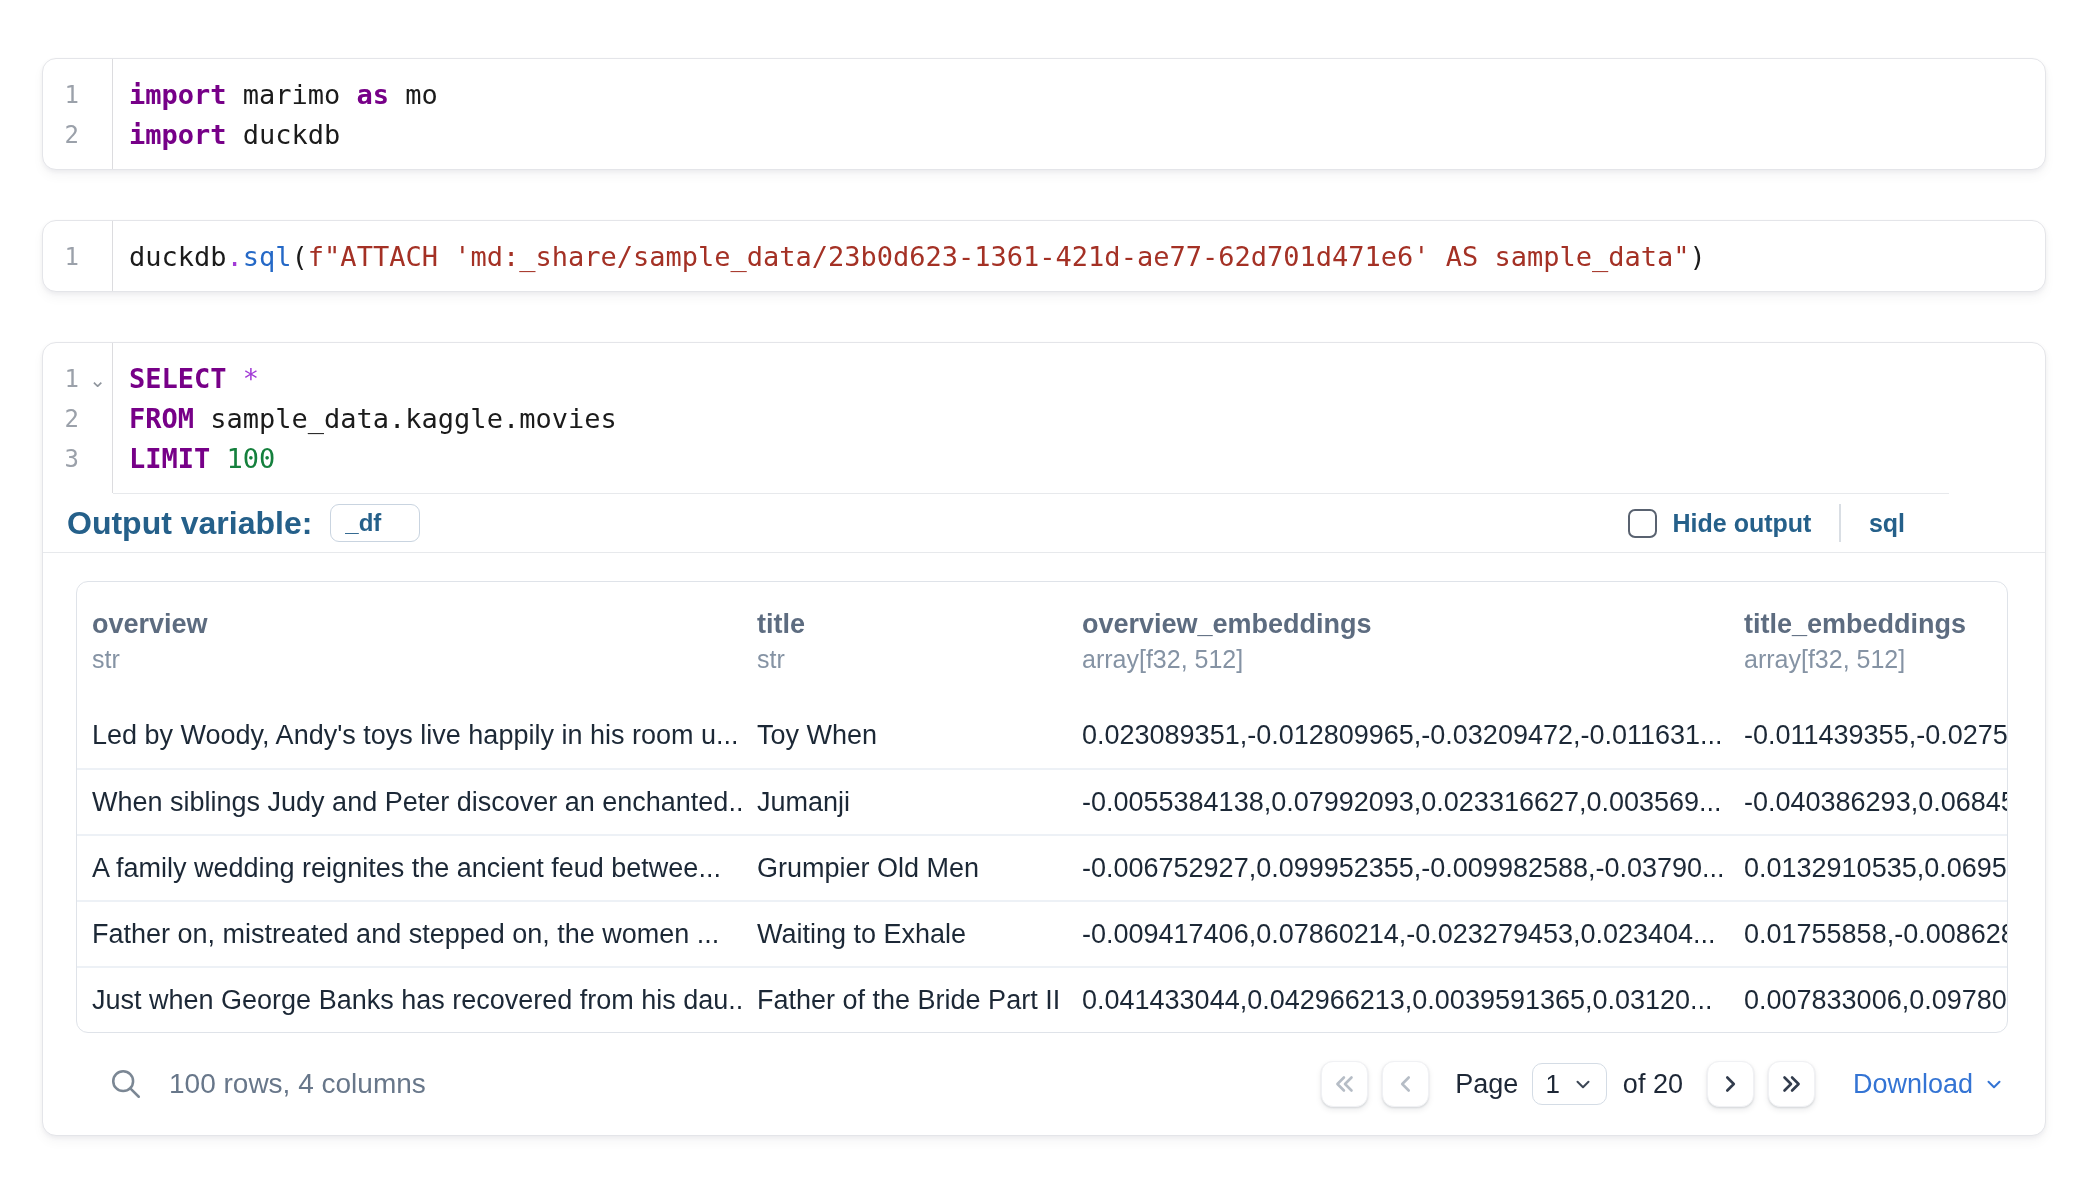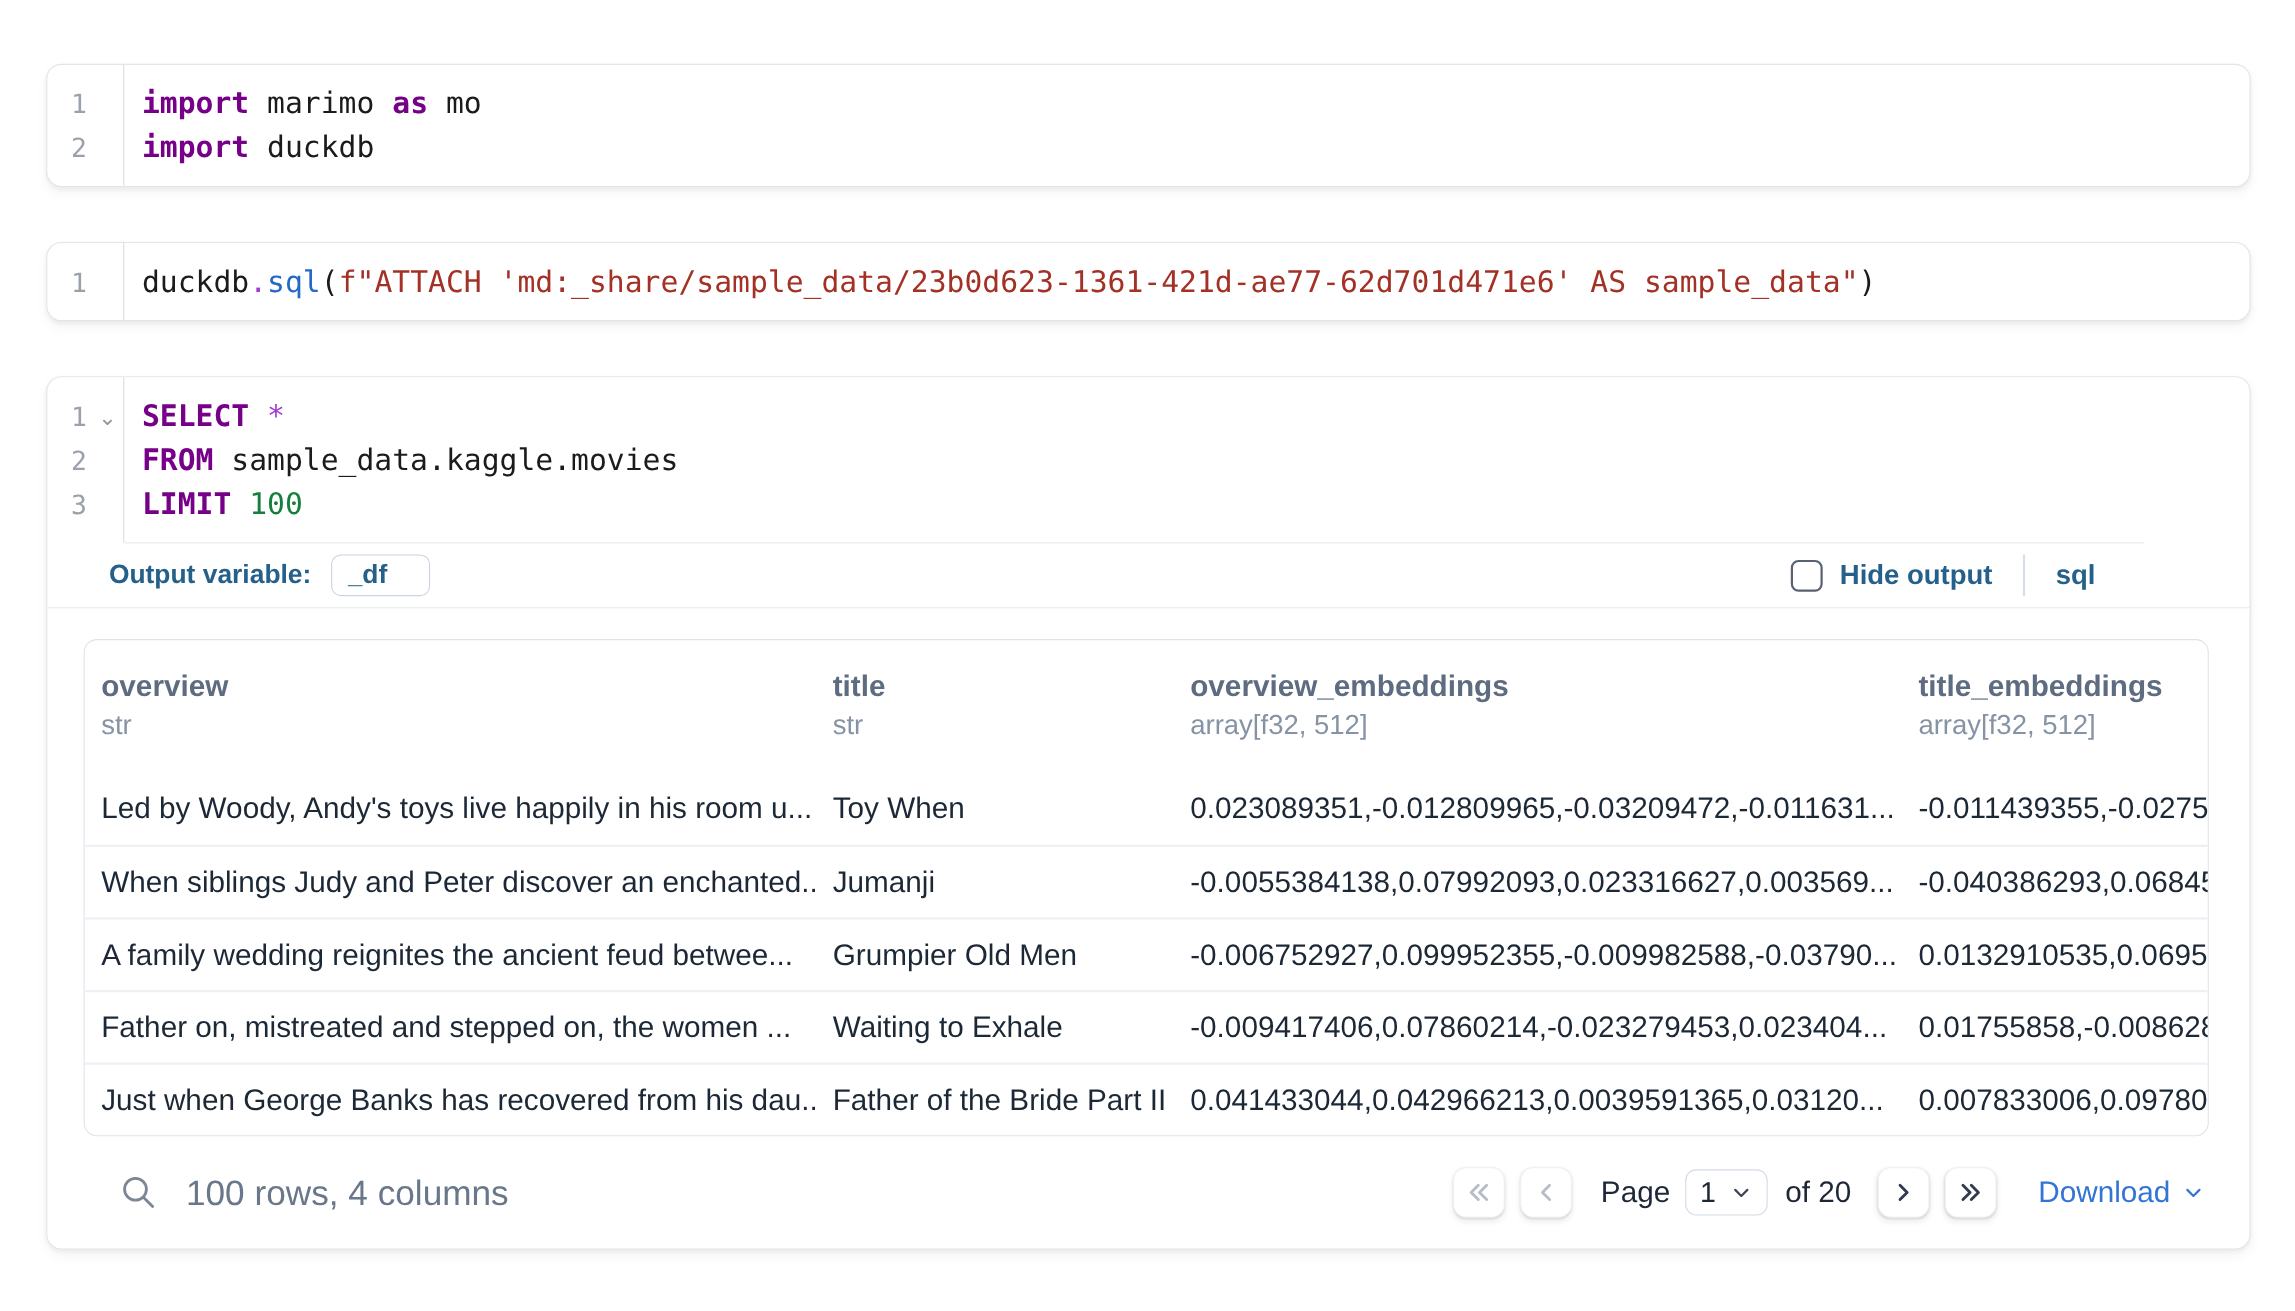--- a/index.html
+++ b/index.html
@@ -56,21 +56,21 @@
   .tok-prop  { color:#2569c7; }
   .tok-op    { color:#a23bd6; }
 
   
   .divider-inset { border-top:1.5px solid #e7e9ec; margin-left:70px; margin-right:96px; }
   .divider-full  { border-top:1.5px solid #e7e9ec; }
   .ov-row {
     height:58px; display:flex; align-items:center;
     padding:0 140px 0 24px;
   }
-  .ov-label { font-size:24px; font-weight:bold; color:#25608a;margin-left:32px; }
+  .ov-label { font-size:32px; font-weight:bold; color:#25608a; }
   .ov-input {
     width:90px; height:38px; margin-left:18px;
     border:1.5px solid #c9d4e0; border-radius:9px;
     font-family:"Liberation Sans", sans-serif;
     font-size:24px; font-weight:bold; color:#25608a;
     padding:0 4px 0 14px; outline:none; background:#fff;
   }
   .ov-right { margin-left:auto; display:flex; align-items:center; }
   .checkbox {
     width:29px; height:29px;
@@ -105,21 +105,21 @@
   .col-1 { width:325px; }
   .col-2 { width:662px; }
   .col-3 { width:500px; }
 
   
   .t-footer {
     height:102px; display:flex; align-items:center;
     padding:0 40px 0 33px;
   }
   .search-icon { width:34px; height:34px; margin-right:26px; }
-  .row-count { font-size:32px; color:#68778a; }
+  .row-count { font-size:28px; color:#68778a; }
   .pager { margin-left:auto; display:flex; align-items:center; }
   .pg-btn {
     width:47px; height:46px; border-radius:12px;
     background:#fff; border:1px solid #f0f1f4;
     box-shadow:0 1px 2px rgba(16,24,40,.12), 0 3px 6px rgba(16,24,40,.08);
     display:flex; align-items:center; justify-content:center;
   }
   .pg-btn svg { width:26px; height:26px; }
   .pg-disabled svg { stroke:#b6bdc6; }
   .pg-enabled  svg { stroke:#323c4d; }

